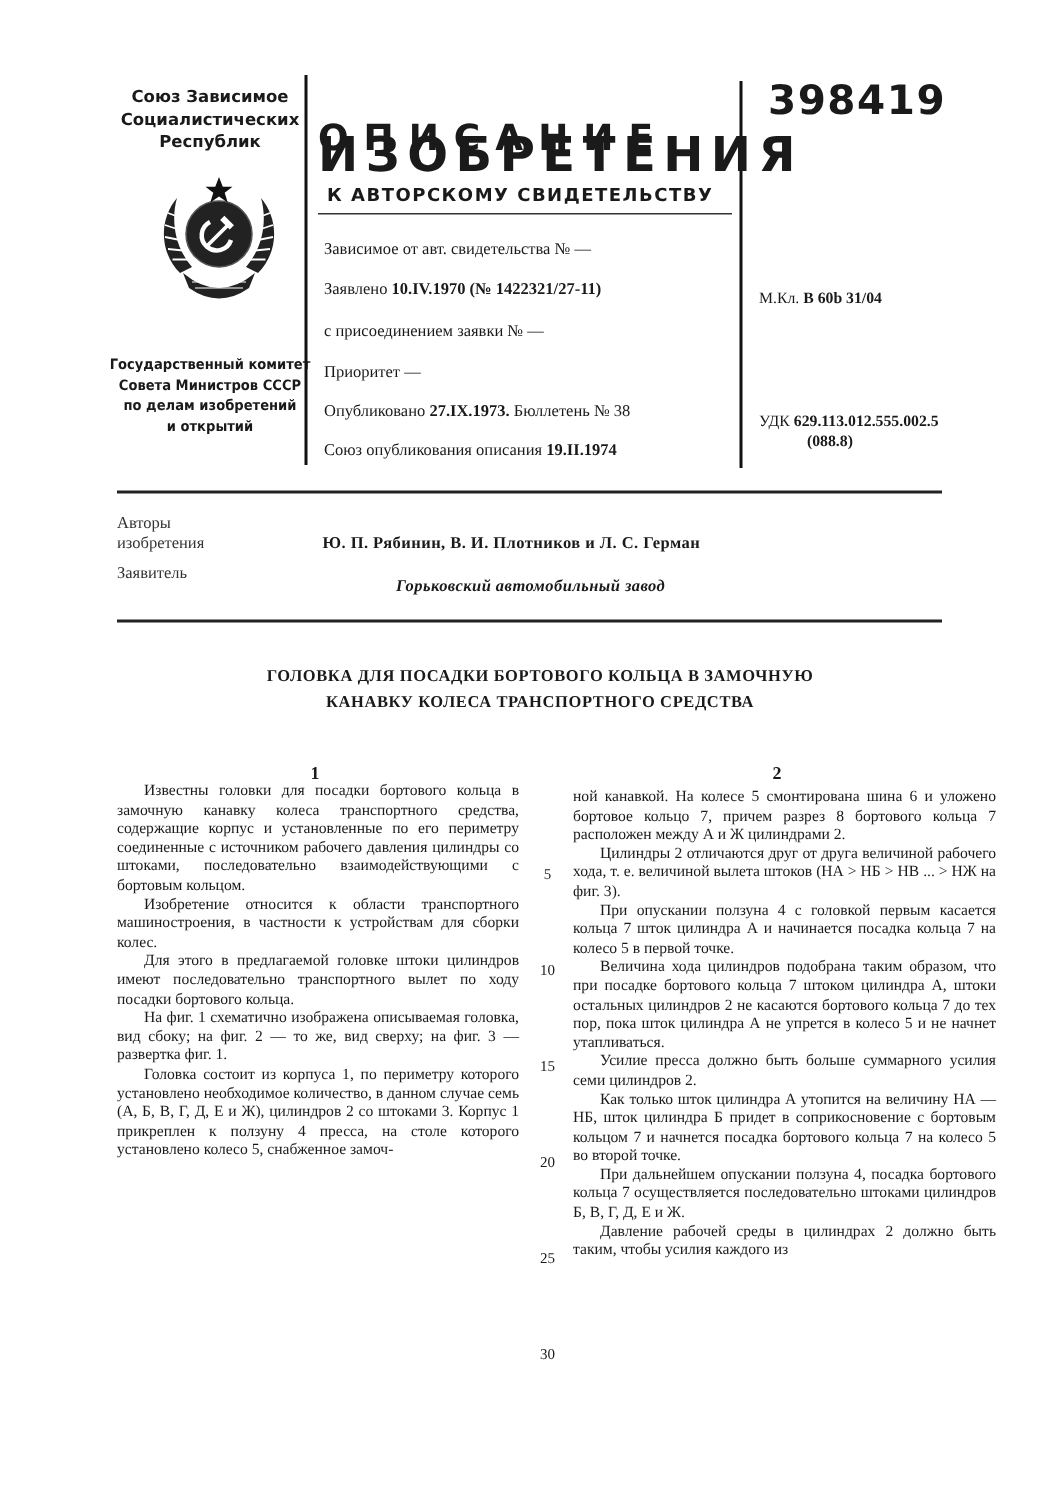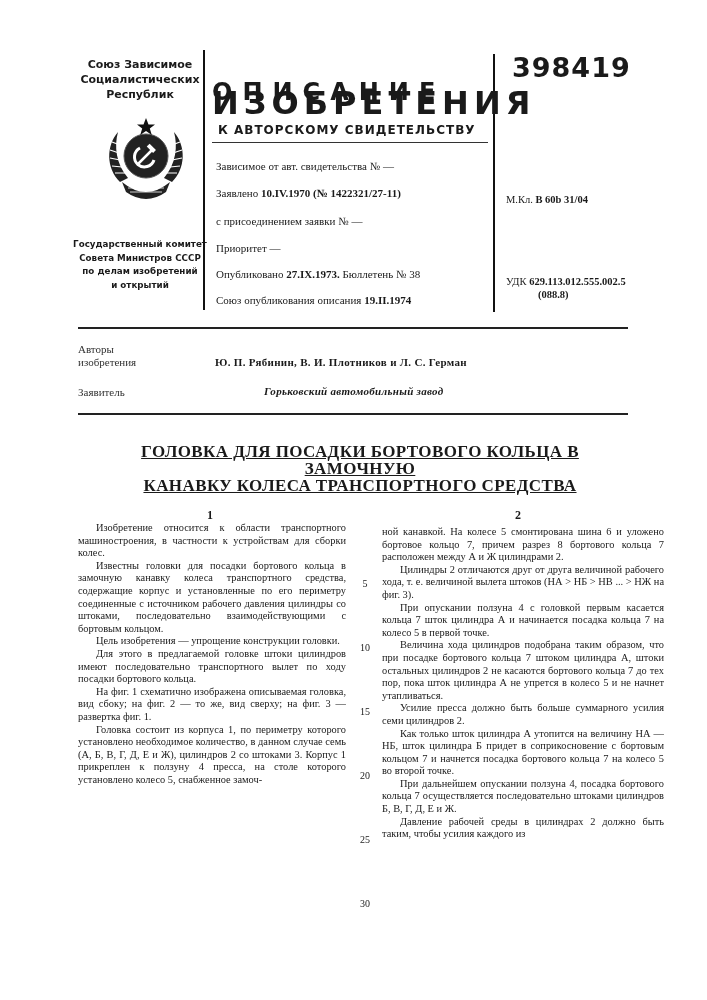--- a/index.html
+++ b/index.html
@@ -31,21 +31,21 @@
 
   .class-line { left: 506px; font-size: 10.5px; white-space: nowrap; }
 
   
   .hrule { left: 78px; width: 550px; height: 2px; background: #222; }
 
   .label-small { left: 78px; font-size: 11px; color: #333; line-height: 13px; }
   .authors { left: 215px; top: 356px; font-size: 11px; font-weight: bold; white-space: nowrap; letter-spacing: 0.3px; }
   .applicant { left: 264px; top: 385px; font-size: 11px; font-weight: bold; white-space: nowrap; letter-spacing: 0.3px; font-style: italic; }
 
-  .doc-title { left: 100px; top: 443px; width: 520px; text-align: center; font-size: 17px; font-weight: bold; line-height: 17px; letter-spacing: 0.4px; text-decoration: underline; }
+  .doc-title { left: 100px; top: 443px; width: 520px; text-align: center; font-size: 11px; font-weight: bold; line-height: 17px; letter-spacing: 0.4px; }
 
   .col-num { font-size: 12px; font-weight: bold; text-align: center; }
   .col { font-size: 10.4px; line-height: 12.6px; text-align: justify; }
   .col p { margin: 0; text-indent: 18px; }
   .col p.noindent { text-indent: 0; }
   .col-left { left: 78px; top: 522px; width: 268px; }
   .col-right { left: 382px; top: 526px; width: 282px; }
   .line-num { left: 355px; font-size: 10px; width: 20px; text-align: center; }
 </style>
 </head>
@@ -139,37 +139,36 @@
 </div>
 
 <div class="abs hrule" style="top:327px;"></div>
 
 <div class="abs label-small" style="top:343px;">
   <div>Авторы</div>
   <div>изобретения</div>
 </div>
 <div class="abs authors">Ю. П. Рябинин, В. И. Плотников и Л. С. Герман</div>
 
-<div class="abs label-small" style="top:386px;">Заявитель</div>
+<div class="abs label-small" style="top:376px;">Заявитель</div>
 <div class="abs applicant">Горьковский автомобильный завод</div>
 
 <div class="abs hrule" style="top:413px;"></div>
 
 <div class="abs doc-title">
   <div>ГОЛОВКА ДЛЯ ПОСАДКИ БОРТОВОГО КОЛЬЦА В ЗАМОЧНУЮ</div>
   <div>КАНАВКУ КОЛЕСА ТРАНСПОРТНОГО СРЕДСТВА</div>
 </div>
 
 <div class="abs col-num" style="left:200px; top:508px; width:20px;">1</div>
 <div class="abs col-num" style="left:508px; top:508px; width:20px;">2</div>
 
 <div class="abs col col-left">
+  <p>Известны головки для посадки бортового кольца в замочную канавку колеса транспортного средства, содержащие корпус и установленные по его периметру соединенные с источником рабочего давления цилиндры со штоками, последовательно взаимодействующими с бортовым кольцом.</p>
   <p>Изобретение относится к области транспортного машиностроения, в частности к устройствам для сборки колес.</p>
-  <p>Известны головки для посадки бортового кольца в замочную канавку колеса транспортного средства, содержащие корпус и установленные по его периметру соединенные с источником рабочего давления цилиндры со штоками, последовательно взаимодействующими с бортовым кольцом.</p>
-  <p>Цель изобретения — упрощение конструкции головки.</p>
   <p>Для этого в предлагаемой головке штоки цилиндров имеют последовательно транспортного вылет по ходу посадки бортового кольца.</p>
   <p>На фиг. 1 схематично изображена описываемая головка, вид сбоку; на фиг. 2 — то же, вид сверху; на фиг. 3 — развертка фиг. 1.</p>
   <p>Головка состоит из корпуса 1, по периметру которого установлено необходимое количество, в данном случае семь (А, Б, В, Г, Д, Е и Ж), цилиндров 2 со штоками 3. Корпус 1 прикреплен к ползуну 4 пресса, на столе которого установлено колесо 5, снабженное замоч-</p>
 </div>
 
 <div class="abs line-num" style="top:578px;">5</div>
 <div class="abs line-num" style="top:642px;">10</div>
 <div class="abs line-num" style="top:706px;">15</div>
 <div class="abs line-num" style="top:770px;">20</div>
 <div class="abs line-num" style="top:834px;">25</div>

